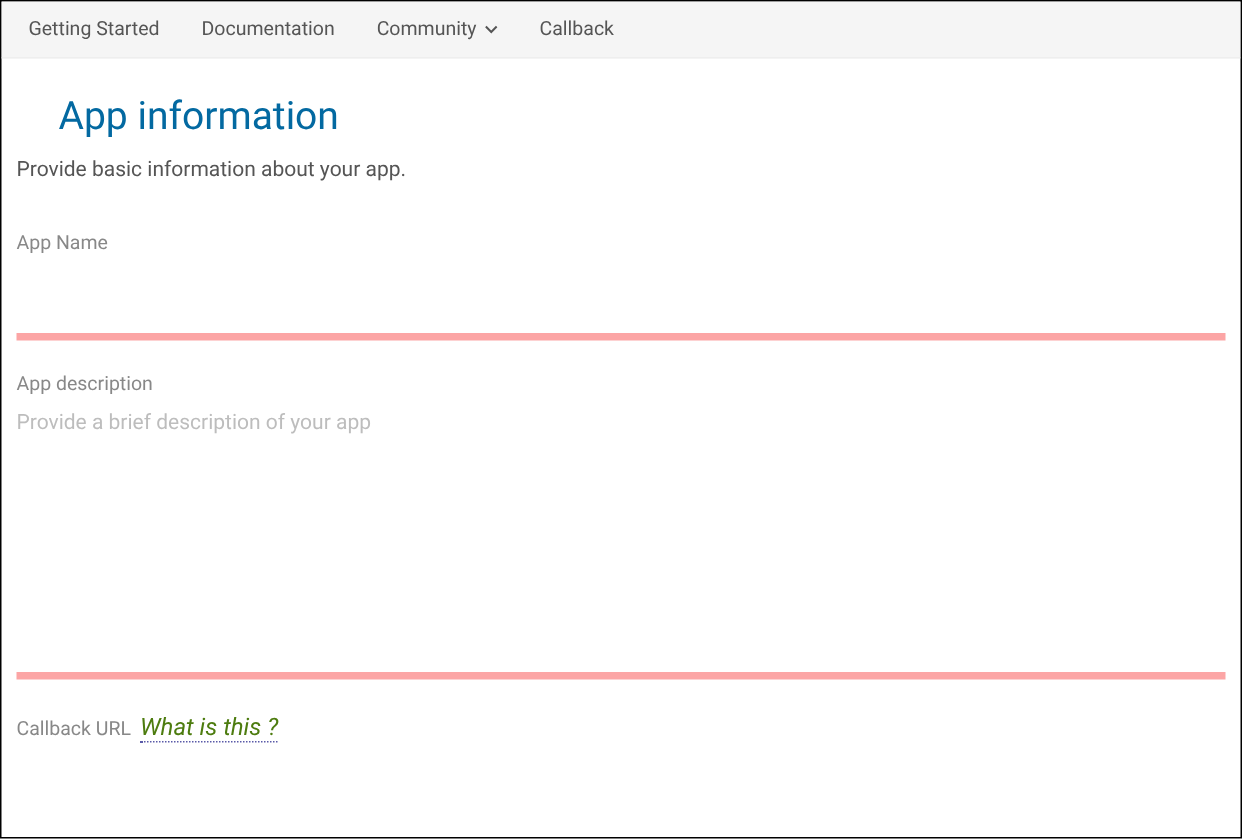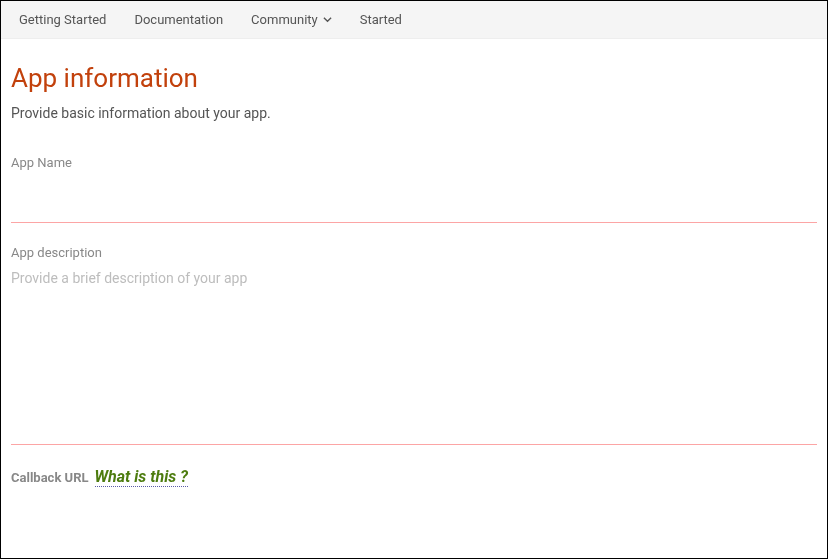--- a/index.html
+++ b/index.html
@@ -42,42 +42,42 @@
     .chev svg {
       width: 9px;
       height: 9px;
     }
     .content {
       padding: 24px 10px 10px 10px;
     }
     .page-title {
       font-size: 26px;
       font-weight: 400;
-      color: #c2410c;
+      color: #0369a1;
       margin-bottom: 12px;
+      margin-left: 28px;
     }
     .page-subtitle {
       font-size: 14px;
       color: #555;
       margin-bottom: 34px;
     }
     .field-block {
-      border-bottom: 1px solid #fca5a5;
+      border-bottom: 5px solid #fca5a5;
       margin-bottom: 22px;
     }
     .field-label {
       font-size: 13px;
       color: #888;
       display: block;
     }
     .field-label-row {
       display: flex;
       align-items: baseline;
       gap: 6px;
-      font-weight: bold;
     }
     .help-link {
       font-size: 16px;
       font-style: italic;
       color: #4d7c0f;
       border-bottom: 1px dotted #5a5aa8;
       cursor: pointer;
     }
     .text-input {
       width: 100%;
@@ -130,21 +130,21 @@
   </div>
   <div class="nav-item">
     <span>Community</span>
     <span class="chev">
       <svg viewBox="0 0 10 10">
           <path d="M1 3 L5 7 L9 3" fill="none" stroke="#555" stroke-width="1.5"></path>
         </svg>
     </span>
   </div>
   <div class="nav-item">
-    <span>Started</span>
+    <span>Callback</span>
   </div>
 </nav>
 
 <div class="content">
   <h1 class="page-title">App information</h1>
   <p class="page-subtitle">Provide basic information about your app.</p>
 
   <div class="field-block name-block">
     <label class="field-label">App Name</label>
     <input type="text" class="text-input" placeholder="" style="">

